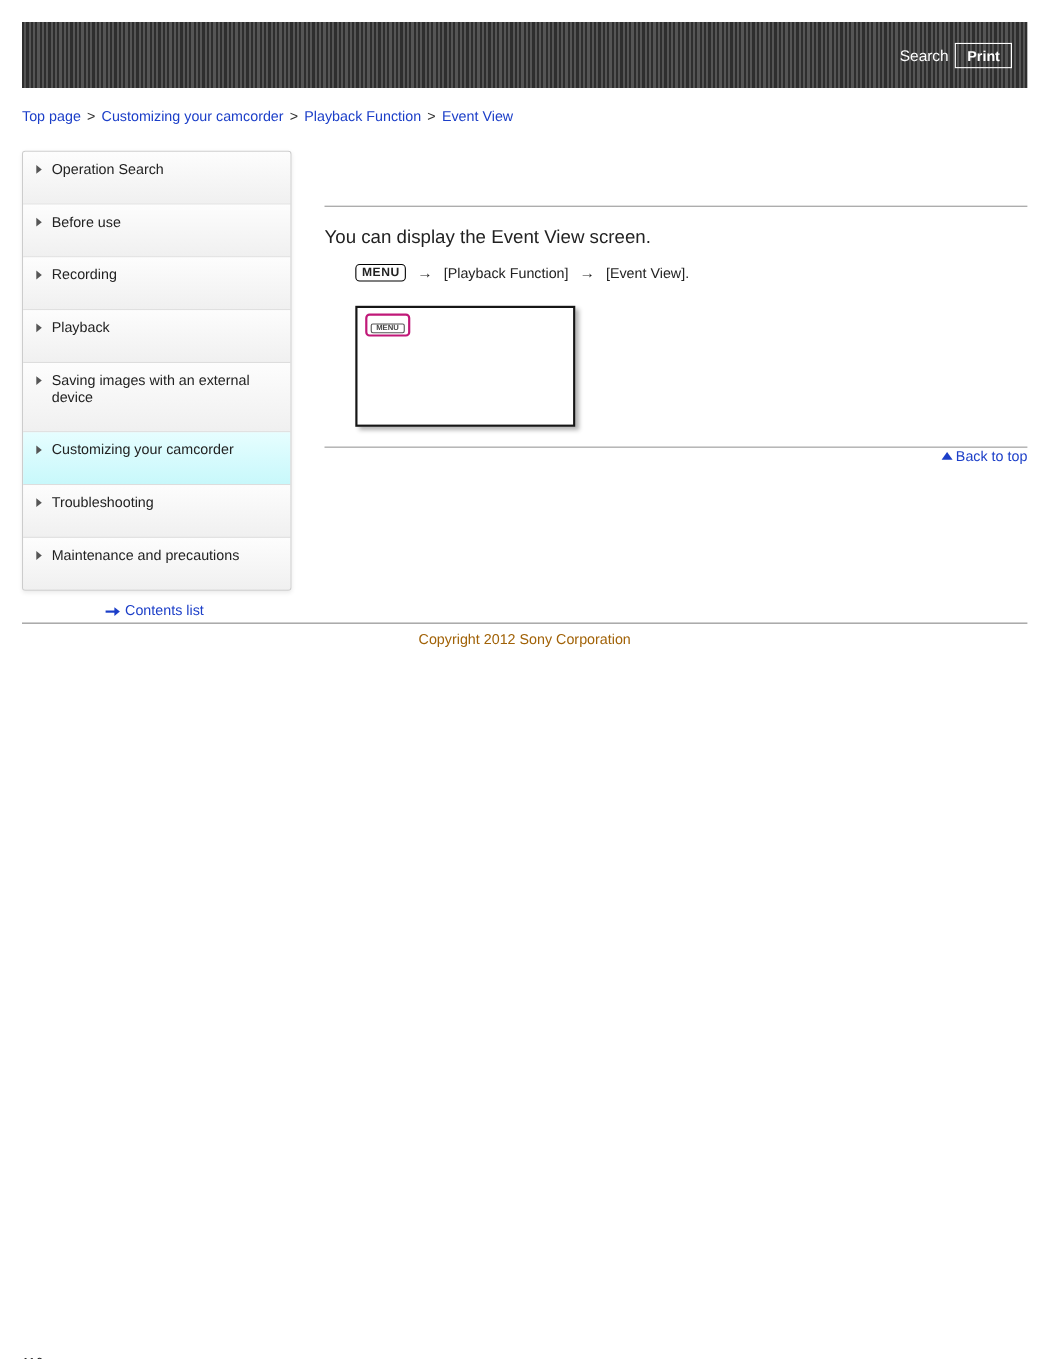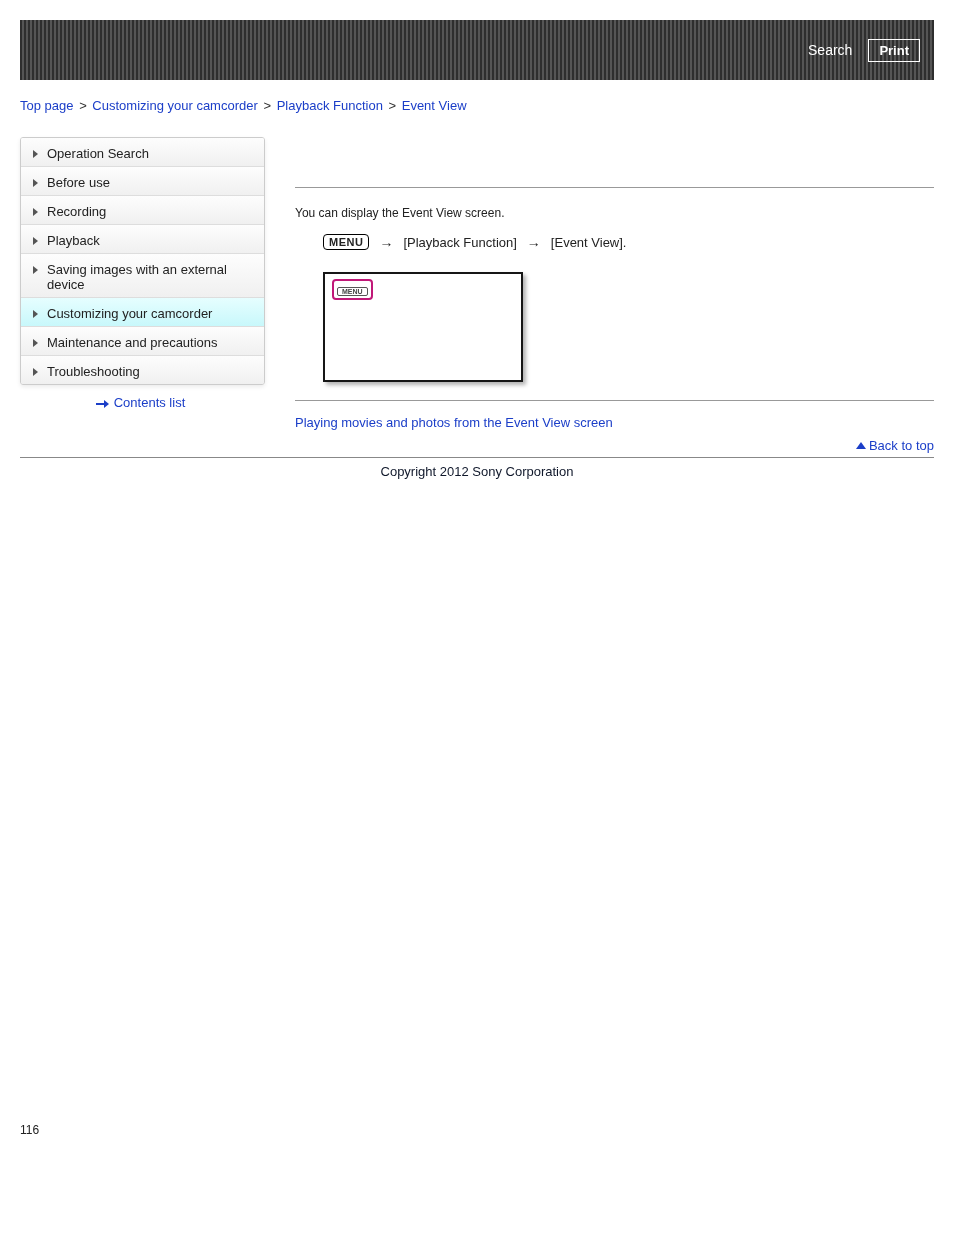--- a/index.html
+++ b/index.html
@@ -20,21 +20,21 @@
     background: repeating-linear-gradient(
       90deg,
       #2e2e2e 0px, #2e2e2e 2px,
       #555 2px, #555 4px
     );
     position: relative;
     display: flex;
     align-items: center;
     justify-content: flex-end;
     padding-right: 14px;
-    gap: 16px;
+    gap: 6px;
   }
   .search-link {
     color: #fff;
     font-size: 14px;
     cursor: pointer;
   }
   .print-btn {
     border: 1px solid #fff;
     color: #fff;
     padding: 3px 10px;
@@ -56,21 +56,21 @@
     width: 245px;
     flex-shrink: 0;
     border: 1px solid #ccc;
     border-radius: 3px;
     background: linear-gradient(180deg, #fcfcfc 0%, #f1f1f1 100%);
     box-shadow: 0 2px 4px rgba(0,0,0,0.08);
     overflow: hidden;
   }
   .side-item {
     border-bottom: 1px solid #ddd;
-    padding: 8px 10px 5px 26px;
+    padding: 8px 10px 24px 26px;
     position: relative;
     cursor: pointer;
     font-size: 13px;
     color: #222;
     background: linear-gradient(180deg, #fdfdfd 0%, #f0f0f0 100%);
   }
   .side-item:last-child { border-bottom: none; }
   .side-item.active {
     background: linear-gradient(180deg, #e6feff 0%, #c8f8fb 100%);
   }
@@ -114,21 +114,21 @@
     border-bottom: 4px solid transparent;
     border-left: 5px solid #1b3ec8;
   }
   .main {
     flex: 1;
     padding-left: 30px;
   }
   .hr { border: none; border-top: 1px solid #999; margin: 0; }
   .instruct-line {
     margin: 18px 0 14px 0;
-    font-size: 12px;
+    font-size: 17px;
     color: #222;
   }
   .menu-line {
     display: flex;
     align-items: center;
     gap: 10px;
     margin-left: 28px;
     font-size: 13px;
     color: #222;
   }
@@ -185,21 +185,21 @@
     border-left: 5px solid transparent;
     border-right: 5px solid transparent;
     border-bottom: 7px solid #1b3ec8;
     margin-right: 3px;
     vertical-align: 1px;
   }
   .footer-hr { border: none; border-top: 1px solid #888; margin: 4px 0 2px 0; }
   .copyright {
     text-align: center;
     font-size: 13px;
-    color: #0f172a;
+    color: #a16207;
     padding: 4px 0;
   }
   .page-num {
     text-align: left;
     font-size: 12px;
     color: #222;
     margin-top: 640px;
   }
 </style>
 </head>
@@ -223,22 +223,22 @@
 
   <div class="content-row">
     <div>
       <div class="sidebar" id="sidebar">
           <div class="side-item">Operation Search</div>
           <div class="side-item">Before use</div>
           <div class="side-item">Recording</div>
           <div class="side-item">Playback</div>
           <div class="side-item">Saving images with an external device</div>
           <div class="side-item active">Customizing your camcorder</div>
+          <div class="side-item">Troubleshooting</div>
           <div class="side-item">Maintenance and precautions</div>
-          <div class="side-item">Troubleshooting</div>
         </div>
       <div class="contents-list">
         <span class="arrow"></span><span>Contents list</span>
       </div>
     </div>
 
     <div class="main">
       <div style="height:50px;"></div>
       <hr class="hr">
       <div class="instruct-line">You can display the Event View screen.</div>
@@ -248,21 +248,20 @@
         <span>[Playback Function]</span>
         <span class="arr-right">→</span>
         <span>[Event View].</span>
       </div>
       <div class="thumb">
         <span class="inner-menu">
           <span class="tiny">MENU</span>
         </span>
       </div>
       <hr class="hr">
-      <div class="related-link">Playing movies and photos from the Event View screen</div>
       <div class="back-to-top">
         <span class="tri"></span><span>Back to top</span>
       </div>
     </div>
   </div>
 
   <hr class="footer-hr">
   <div class="copyright">Copyright 2012 Sony Corporation</div>
 
   <div class="page-num">116</div>

